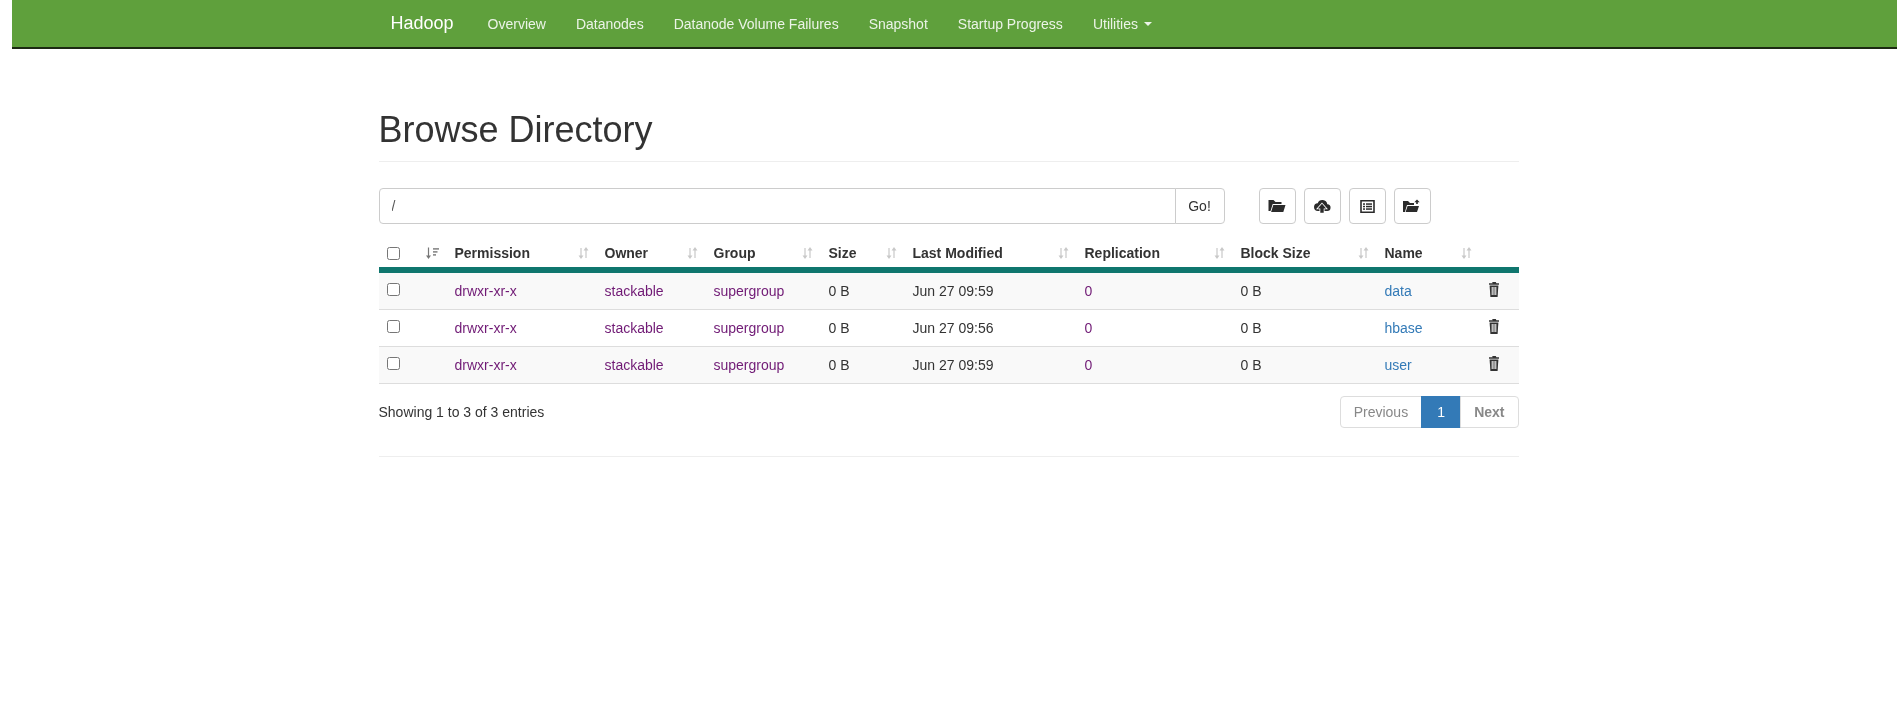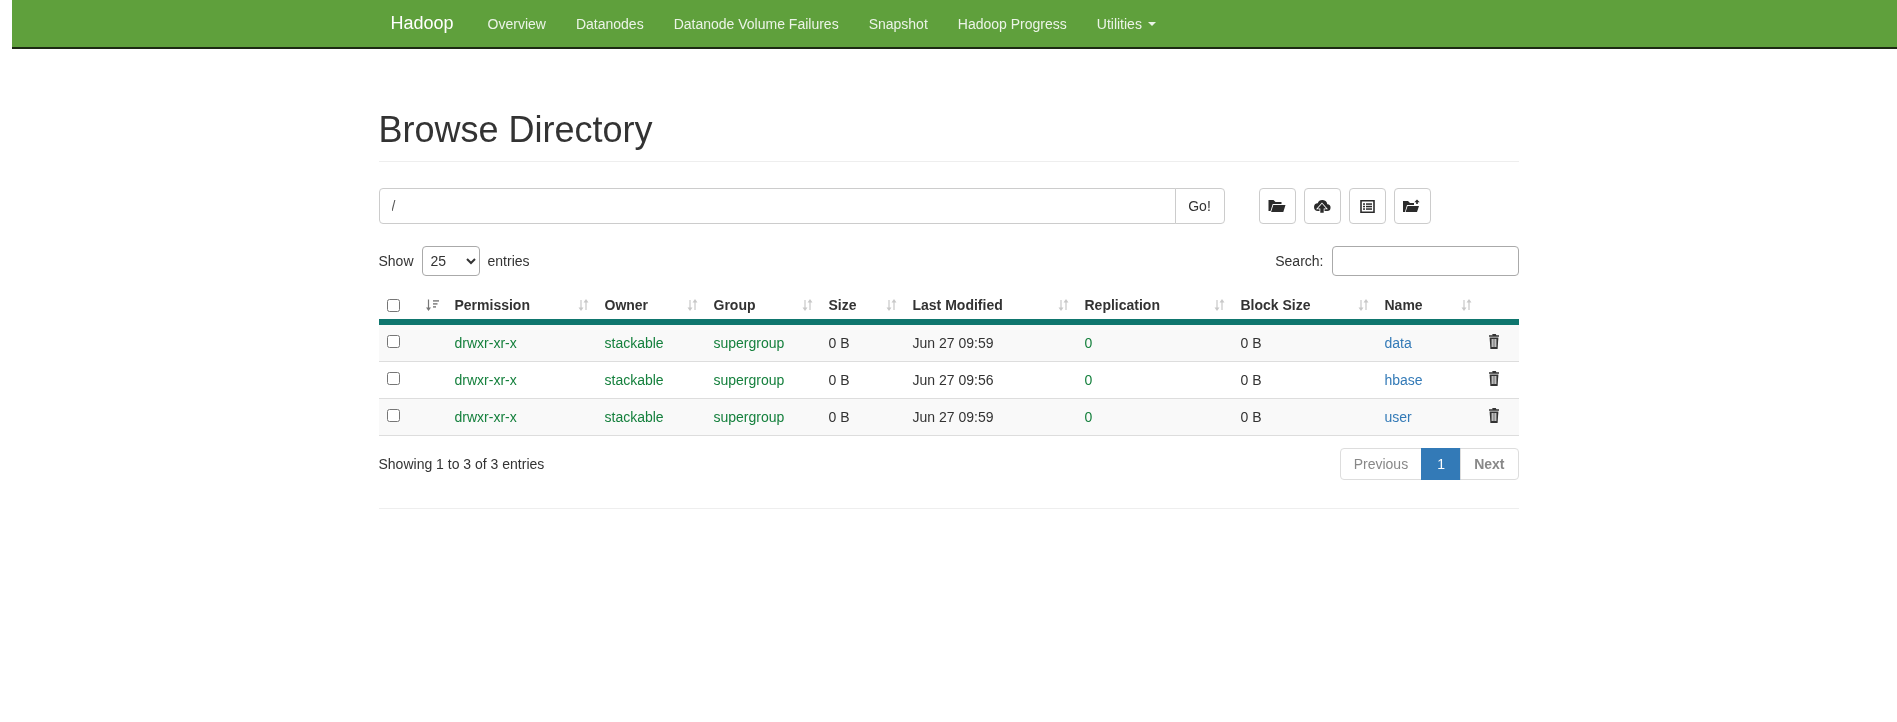--- a/index.html
+++ b/index.html
@@ -83,21 +83,21 @@
   }
   .th-inner { display: flex; align-items: center; justify-content: space-between; }
   .sort-icon { color: #c8c8c8; flex: 0 0 auto; margin-left: 6px; display: inline-flex; }
   .sort-icon.active { color: #777; }
   .dir-table td {
     padding: 9px 8px; border-bottom: 1px solid #ddd; font-size: 14px;
     color: #333; white-space: nowrap; overflow: hidden;
   }
   .dir-table tr.striped td { background: #f9f9f9; }
   .editable {
-    color: #15803d; border-bottom: 1px dashed #428bca; padding-bottom: 14px; cursor: pointer;
+    color: #701a75; border-bottom: 1px dashed #428bca; padding-bottom: 14px; cursor: pointer;
   }
   .name-link { color: #337ab7; text-decoration: none; cursor: pointer; }
   .trash-btn {
     background: none; border: none; padding: 0; color: #333; cursor: pointer;
     display: inline-flex;
   }
   input[type="checkbox"] { width: 13px; height: 13px; margin: 0; cursor: pointer; }
   
   .table-footer-row {
     display: flex; justify-content: space-between; align-items: center; margin-top: 12px;
@@ -128,21 +128,21 @@
       <a class="nav-link">
         <span>Datanodes</span>
       </a>
       <a class="nav-link">
         <span>Datanode Volume Failures</span>
       </a>
       <a class="nav-link">
         <span>Snapshot</span>
       </a>
       <a class="nav-link">
-        <span>Hadoop Progress</span>
+        <span>Startup Progress</span>
       </a>
       <a class="nav-link">
         <span>Utilities</span>
         <span class="caret"></span>
       </a>
     </div>
 </nav>
 
 <style>
   
@@ -195,33 +195,20 @@
         <span style="display:inline-flex;">
           <svg width="18" height="14" viewBox="0 0 18 14">
             <path fill="currentColor" d="M0 13V2h5l2 2h4v2H4L1.9 13H0zm2.6 0L4.6 7H16l-2 6H2.6z"></path>
             <path fill="currentColor" d="M13.2 5V3.2h-1.9L14 .4l2.7 2.8h-1.9V5z"></path>
           </svg>
         </span>
       </button>
     </div>
   </div>
 
-  <div class="controls-row">
-    <div class="show-entries">
-      <span>Show</span>
-      <select class="page-size-select">
-        <option selected="">25</option>
-      </select>
-      <span>entries</span>
-    </div>
-    <div class="search-box">
-      <span>Search:</span>
-      <input class="search-input" type="text" value="" style="">
-    </div>
-  </div>
 
   <table class="dir-table">
     <colgroup>
       <col style="width:68px">
         <col style="width:150px">
         <col style="width:109px">
       <col style="width:115px">
         <col style="width:84px">
         <col style="width:172px">
       <col style="width:156px">

